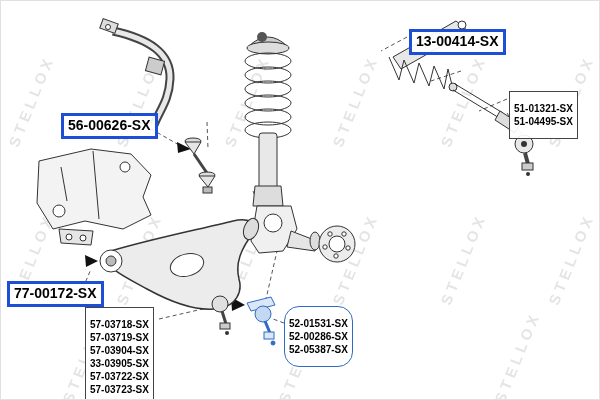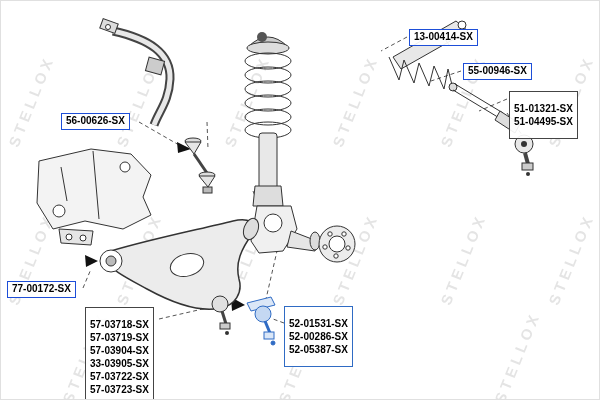--- a/index.html
+++ b/index.html
@@ -10,31 +10,31 @@
     background: #ffffff; overflow: hidden; border: 1px solid #e0e0e0;
   }
   .wm {
     position: absolute; color: rgba(50,50,50,0.13); font-weight: bold;
     font-size: 15px; letter-spacing: 4px; white-space: nowrap;
     transform: rotate(-68deg); transform-origin: 0 0;
     pointer-events: none; user-select: none;
   }
   svg.art { position: absolute; left: 0; top: 0; }
   .lbl {
-    position: absolute; font-size: 10px; font-weight: bold; color: #000;
-    background: rgba(255,255,255,0.92); border: 1px solid #1d4ed8;
+    position: absolute; font-size: 14px; font-weight: bold; color: #000;
+    background: rgba(255,255,255,0.92); border: 3px solid #1d4ed8;
     padding: 1px 4px; line-height: 1.25; white-space: nowrap;
   }
   .group {
     position: absolute; background: rgba(255,255,255,0.92);
     border: 1px solid #444; padding: 10px 4px;
   }
   .group .row { font-size: 10px; font-weight: bold; color: #000; line-height: 1.3; white-space: nowrap; }
   .hl { color: #2f6bc4; }
-  .blue-box { border-color: #2f6bc4; }
+  .blue-box { border-color: #2f6bc4; border-radius: 15px; }
 </style>
 </head>
 <body>
 
 <div id="canvas">
 
   <div class="wm" style="left:4px;top:142px">STELLOX</div>
   <div class="wm" style="left:112px;top:142px">STELLOX</div>
   <div class="wm" style="left:220px;top:142px">STELLOX</div>
   <div class="wm" style="left:328px;top:142px">STELLOX</div>
@@ -161,21 +161,20 @@
     <g stroke="#2f6bc4">
       <path d="M246 302 L270 296 L274 304 L250 310 Z" fill="#dbe7f7"></path>
       <circle cx="262" cy="313" r="8" fill="#c4d8f2"></circle>
       <path d="M264 320 L269 332" stroke-width="3" fill="none"></path>
       <rect x="263" y="331" width="10" height="7" fill="#dbe7f7"></rect>
       <circle cx="272" cy="342" r="2" fill="#2f6bc4"></circle>
     </g>
   </svg>
 
   <div class="lbl" style="left:408px; top:28px">13-00414-SX</div>
-  <div class="lbl" style="left:462px; top:62px">55-00946-SX</div>
 
   <div class="group" style="left:508px; top:90px">
     <div class="row">51-01321-SX</div>
     <div class="row">51-04495-SX</div>
   </div>
 
   <div class="lbl" style="left:60px; top:112px">56-00626-SX</div>
   <div class="lbl" style="left:6px; top:280px">77-00172-SX</div>
 
   <div class="group" style="left:84px; top:306px">

